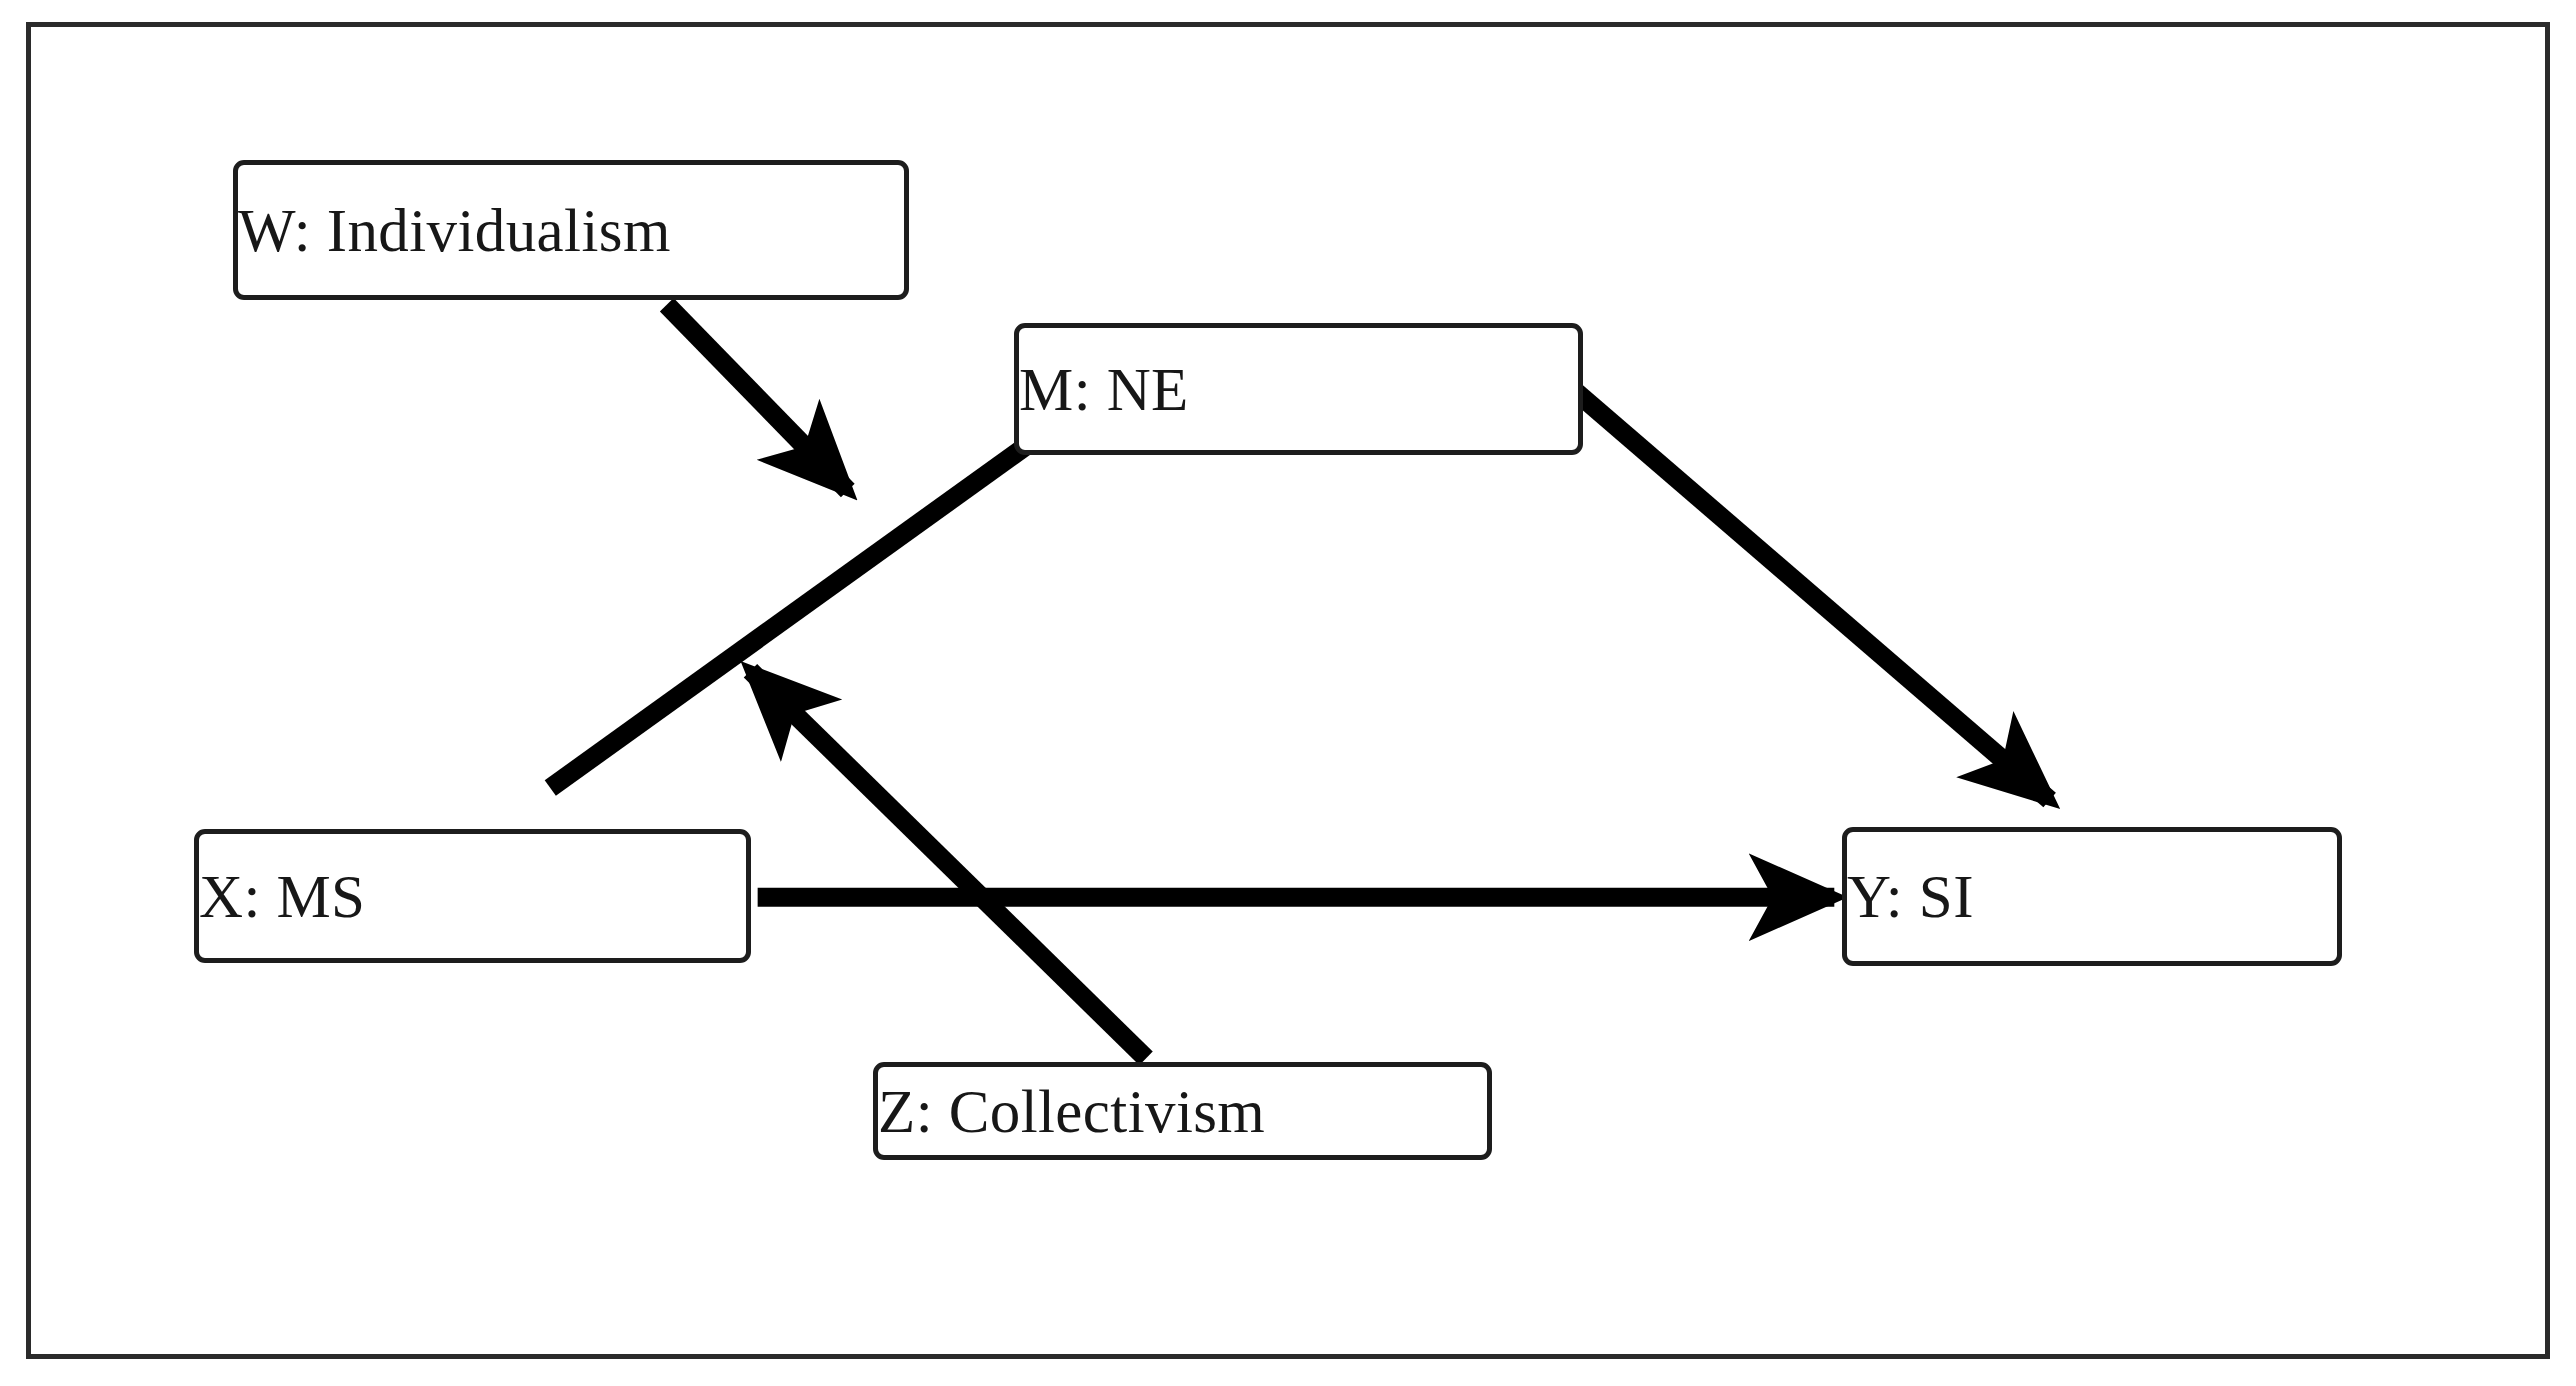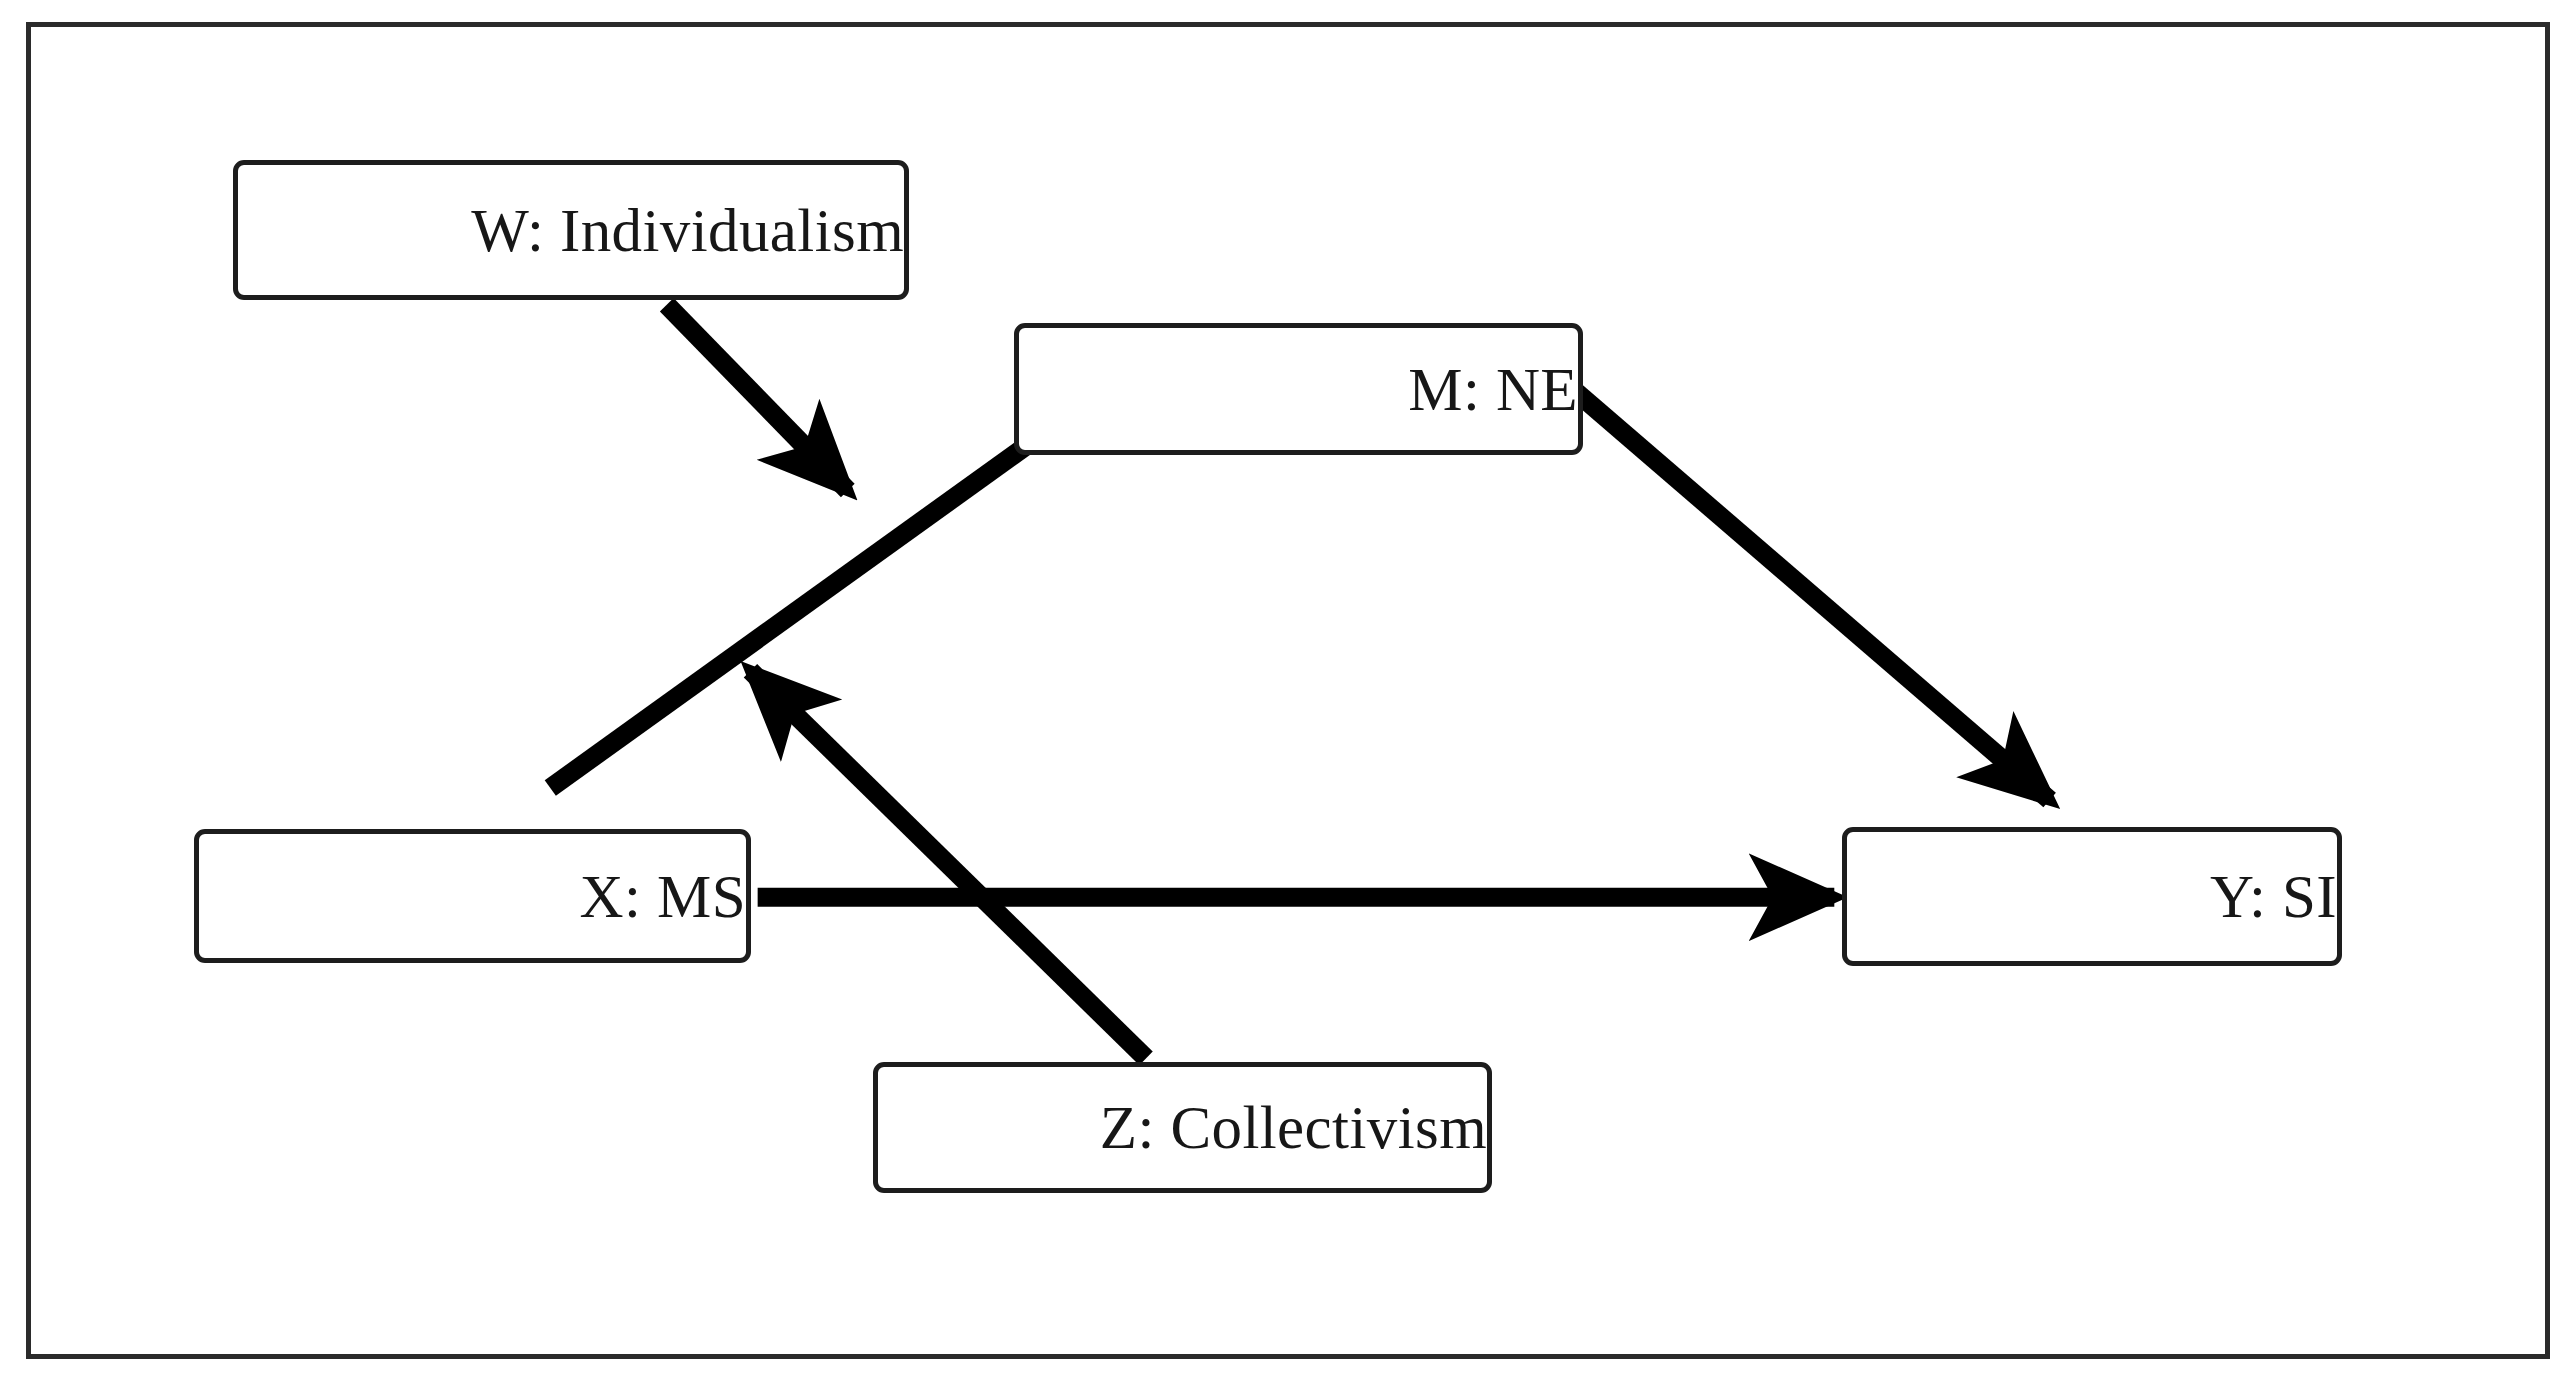--- a/index.html
+++ b/index.html
@@ -37,34 +37,34 @@
     pointer-events: none;
   }
   .node {
     position: absolute;
     box-sizing: border-box;
     background: #ffffff;
     border: 5.6px solid #1d1d1d;
     border-radius: 11px;
     display: flex;
     align-items: center;
-    justify-content: flex-end;
+    justify-content: flex-start;
     text-align: center;
     color: #171717;
     font-family: "Liberation Serif", "DejaVu Serif", serif;
     font-size: 61px;
     line-height: 1;
     letter-spacing: 0.4px;
     z-index: 5;
   }
   #node-w { left: 233px;  top: 160px;  width: 676px; height: 140px; }
   #node-m { left: 1014px; top: 323px;  width: 569px; height: 132px; }
   #node-x { left: 194px;  top: 829px; width: 557px; height: 134px; }
   #node-y { left: 1842px; top: 827px; width: 500px; height: 139px; }
-  #node-z { left: 873px; top: 1062px; width: 619px; height: 131px; }
+  #node-z { left: 873px; top: 1062px; width: 619px; height: 98px; }
 </style>
 </head>
 <body>
 
 <div id="canvas">
 
   <div id="frame"></div>
 
   <svg id="edges" viewBox="0 0 3230 1739" xmlns="http://www.w3.org/2000/svg">
     <defs>

